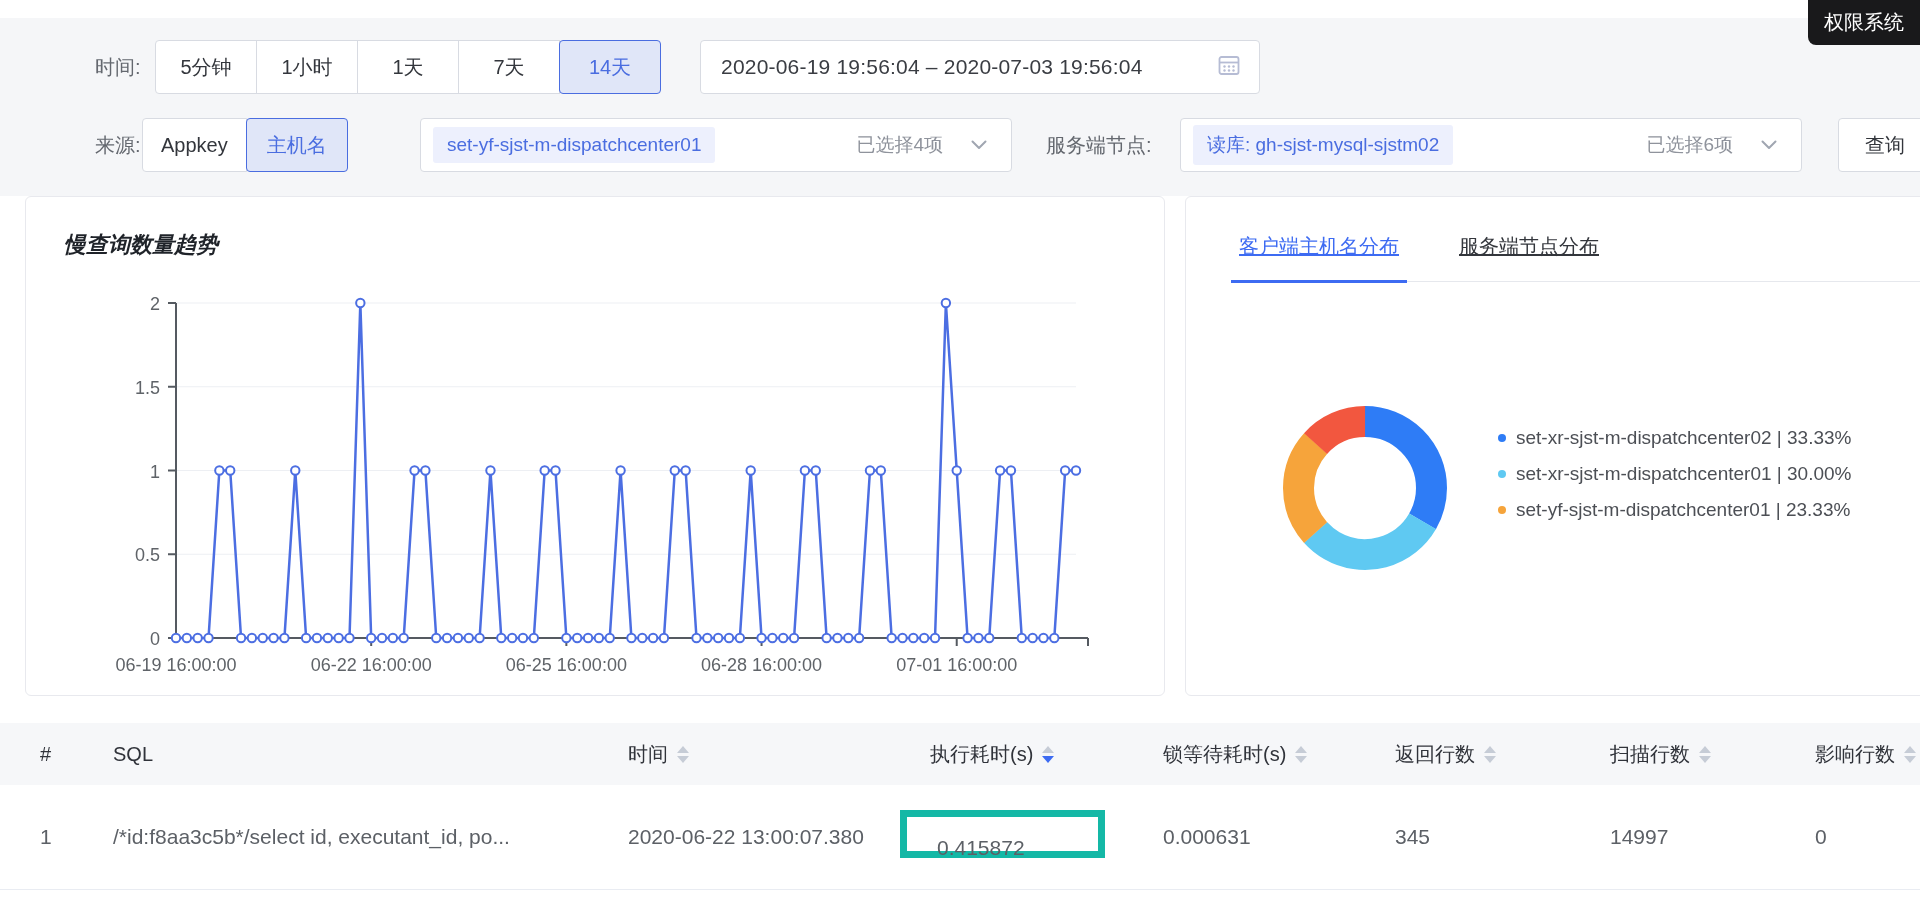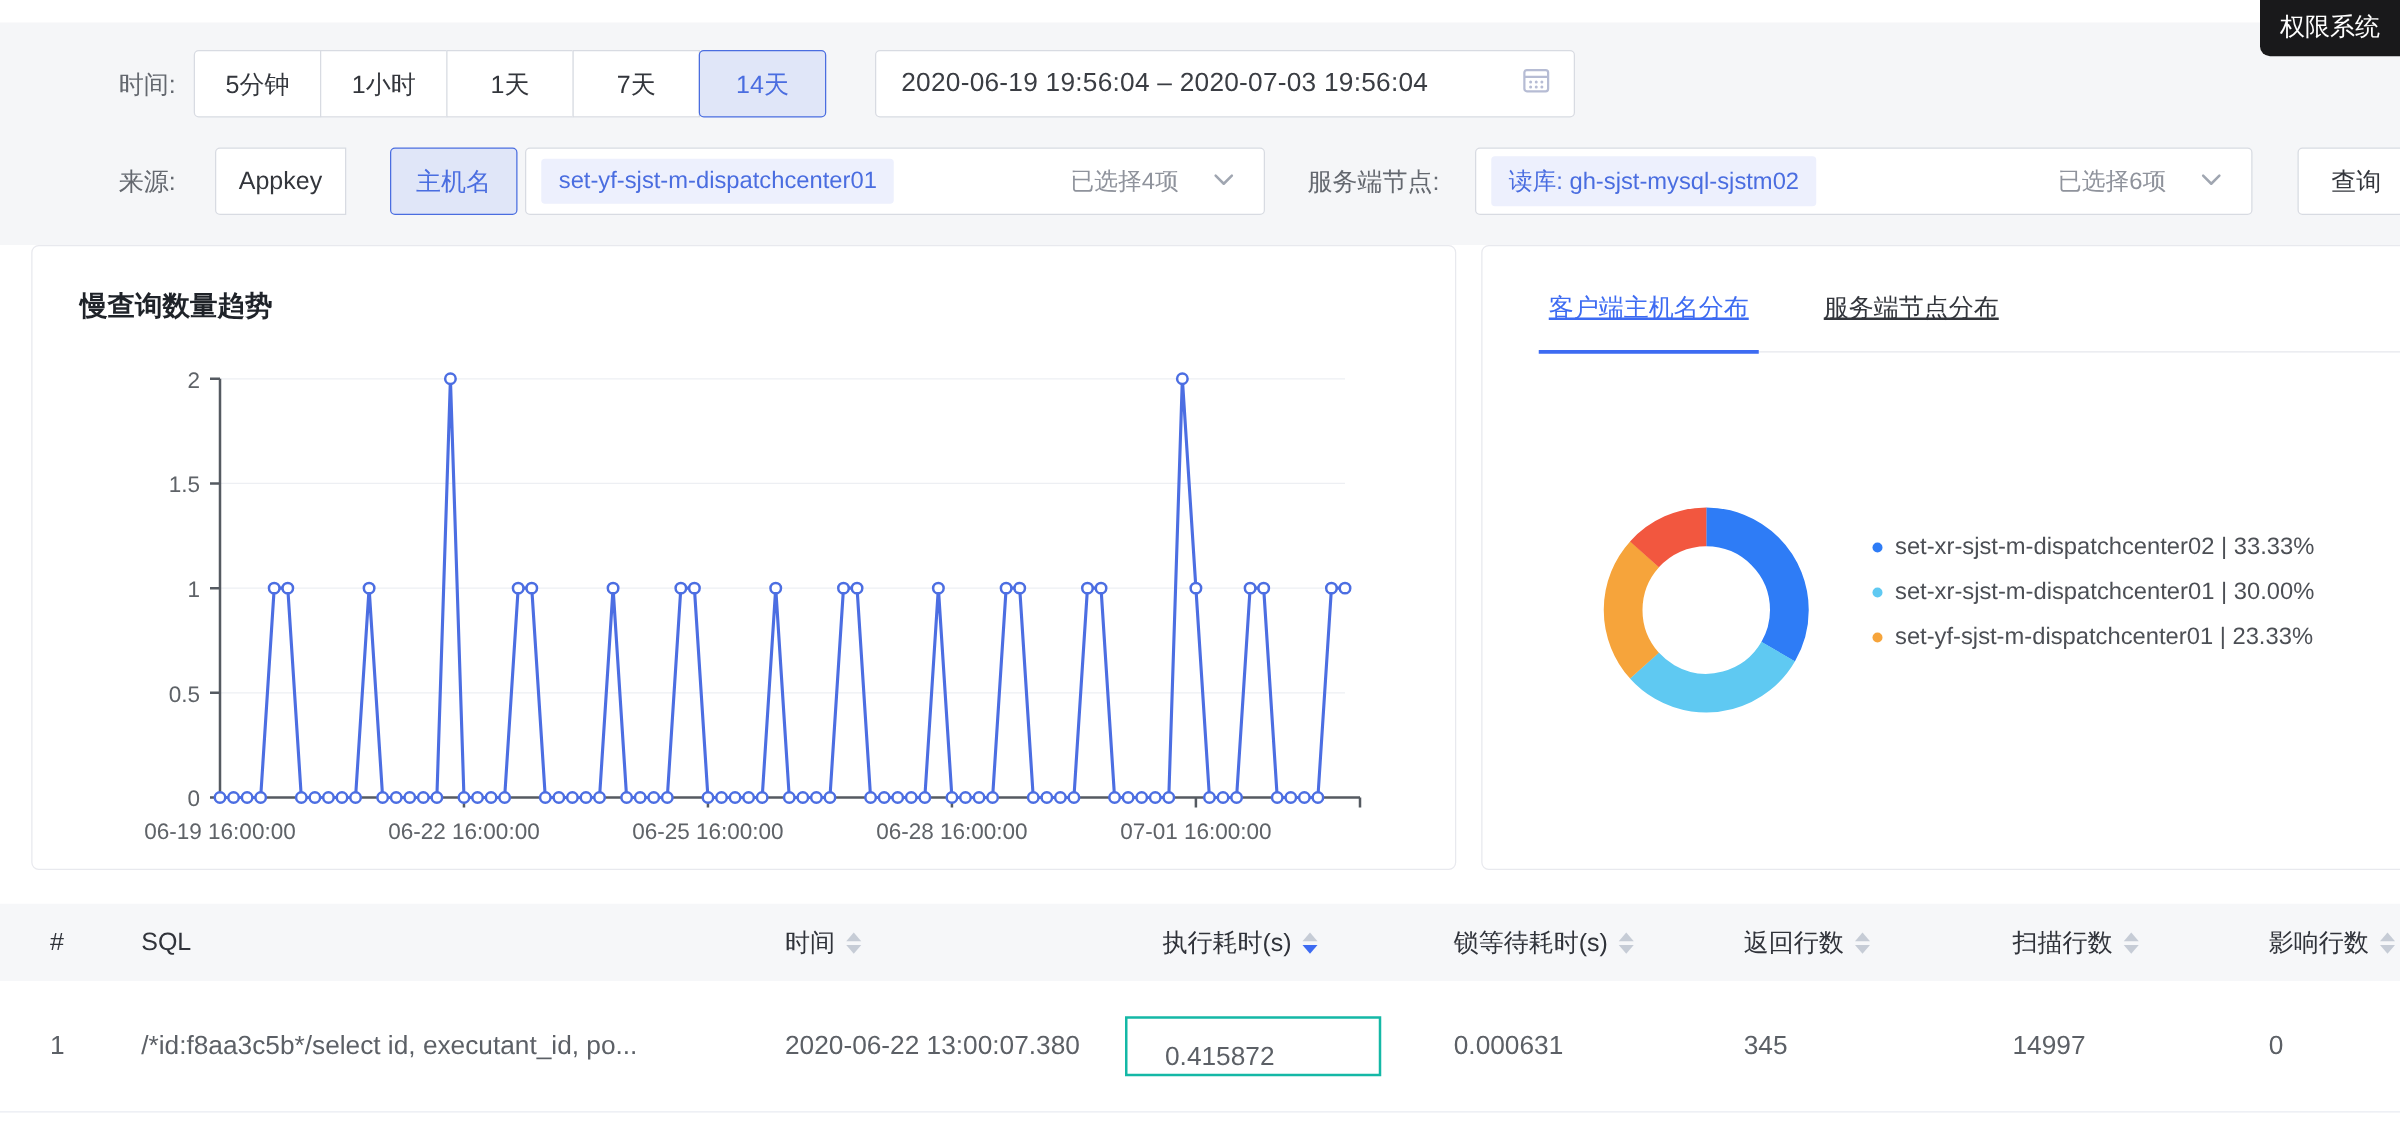--- a/index.html
+++ b/index.html
@@ -11,21 +11,21 @@
   .filter-band{position:absolute;left:0;top:0;width:1920px;height:178px;background:#f5f6f8;margin-top:18px;}
   .frow{position:absolute;height:54px;display:flex;align-items:center;}
   .frow1{top:22px;left:0;width:1920px;}
   .frow2{top:100px;left:0;width:1920px;}
   .flabel{position:absolute;font-size:20px;color:#64686f;}
   .lbl-time{left:95px;}
   .lbl-source{left:95px;}
   .lbl-server{left:1046px;}
   .seg-group{position:absolute;display:flex;}
   .grp-time{left:155px;}
-  .grp-source{left:172px;gap:36px;}
+  .grp-source{left:142px;}
   .seg-btn{
     height:54px;min-width:102px;padding:0 18px;box-sizing:border-box;background:#fff;
     border:1px solid #d8dbe2;margin-left:-1px;font-size:20px;color:#33363c;
     display:flex;align-items:center;justify-content:center;cursor:pointer;
     font-family:inherit;
   }
   .seg-btn:first-child{margin-left:0;border-radius:4px 0 0 4px;}
   .seg-btn:last-child{border-radius:0 4px 4px 0;}
   .seg-btn.selected{background:#e0e6f8;border:1px solid #4a6de0;color:#4a6de0;z-index:2;border-radius:4px;}
   .date-range{
@@ -50,21 +50,21 @@
   }
   .perm-badge{
     position:absolute;left:1808px;top:0;width:140px;height:45px;background:#19191b;color:#fff;
     font-size:20px;line-height:45px;padding-left:16px;border-radius:0 0 0 8px;box-sizing:border-box;
     white-space:nowrap;overflow:hidden;z-index:5;
   }
   
   .card{position:absolute;background:#fff;border:1px solid #e8e9ee;border-radius:6px;box-sizing:border-box;}
   .card-trend{left:25px;top:196px;width:1140px;height:500px;}
   .card-dist{left:1185px;top:196px;width:760px;height:500px;}
-  .card-title{position:absolute;left:38px;top:33px;font-size:22px;font-weight:bold;color:#1f2329;}
+  .card-title{position:absolute;left:38px;top:33px;font-size:22px;font-weight:bold;color:#1f2329;font-style:italic;}
   .trend-svg{position:absolute;left:0;top:0;}
   .trend-svg text.tick{font-size:18px;fill:#5f6368;font-family:"Liberation Sans","DejaVu Sans",sans-serif;}
   
   .tabs{position:absolute;left:45px;right:0;top:36px;display:flex;border-bottom:1px solid #e6e8ed;}
   .tab{font-size:20px;color:#33363c;padding:0 8px 20px 8px;margin-right:44px;cursor:pointer;border-bottom:3px solid transparent;margin-bottom:-2px;text-decoration:underline;}
   .tab.active{color:#3d6bf2;border-bottom-color:#3d6bf2;}
   .donut-svg{position:absolute;left:89px;top:201px;}
   .legend{position:absolute;left:312px;top:223px;display:flex;flex-direction:column;}
   .legend-row{display:flex;align-items:center;height:36px;}
   .legend-dot{width:8px;height:8px;border-radius:50%;margin-right:10px;flex:0 0 auto;}
@@ -74,21 +74,21 @@
   .tbl-header{display:flex;align-items:center;height:62px;background:#f6f7f9;padding-left:40px;}
   .tbl-row{display:flex;align-items:center;min-height:104px;background:#fff;padding-left:40px;border-bottom:1px solid #e9ecf2;}
   .hcell{display:flex;align-items:center;font-size:20px;color:#30333a;box-sizing:border-box;padding-right:10px;flex:0 0 auto;}
   .dcell{font-size:21px;color:#5c6066;box-sizing:border-box;padding-right:30px;flex:0 0 auto;word-break:break-all;line-height:1.45;}
   .caret{display:inline-flex;flex-direction:column;margin-left:9px;}
   .caret i{width:0;height:0;border-left:6px solid transparent;border-right:6px solid transparent;display:block;}
   .caret .up{border-bottom:7px solid #c6ccd6;margin-bottom:3px;}
   .caret .down{border-top:7px solid #c6ccd6;}
   .caret .down.active{border-top-color:#3d6bf2;}
   .red-box{
-    display:inline-block;border:2px solid #14b8a6;box-sizing:border-box;width:205px;height:48px;
+    display:inline-block;border:7px solid #14b8a6;box-sizing:border-box;width:205px;height:48px;
     line-height:61px;padding-left:30px;margin-left:-30px;background:#fff;word-break:normal;
   }
 </style>
 </head>
 <body>
 
 <div class="filter-band">
 
   <div class="frow frow1">
     <span class="flabel lbl-time">时间:</span>

